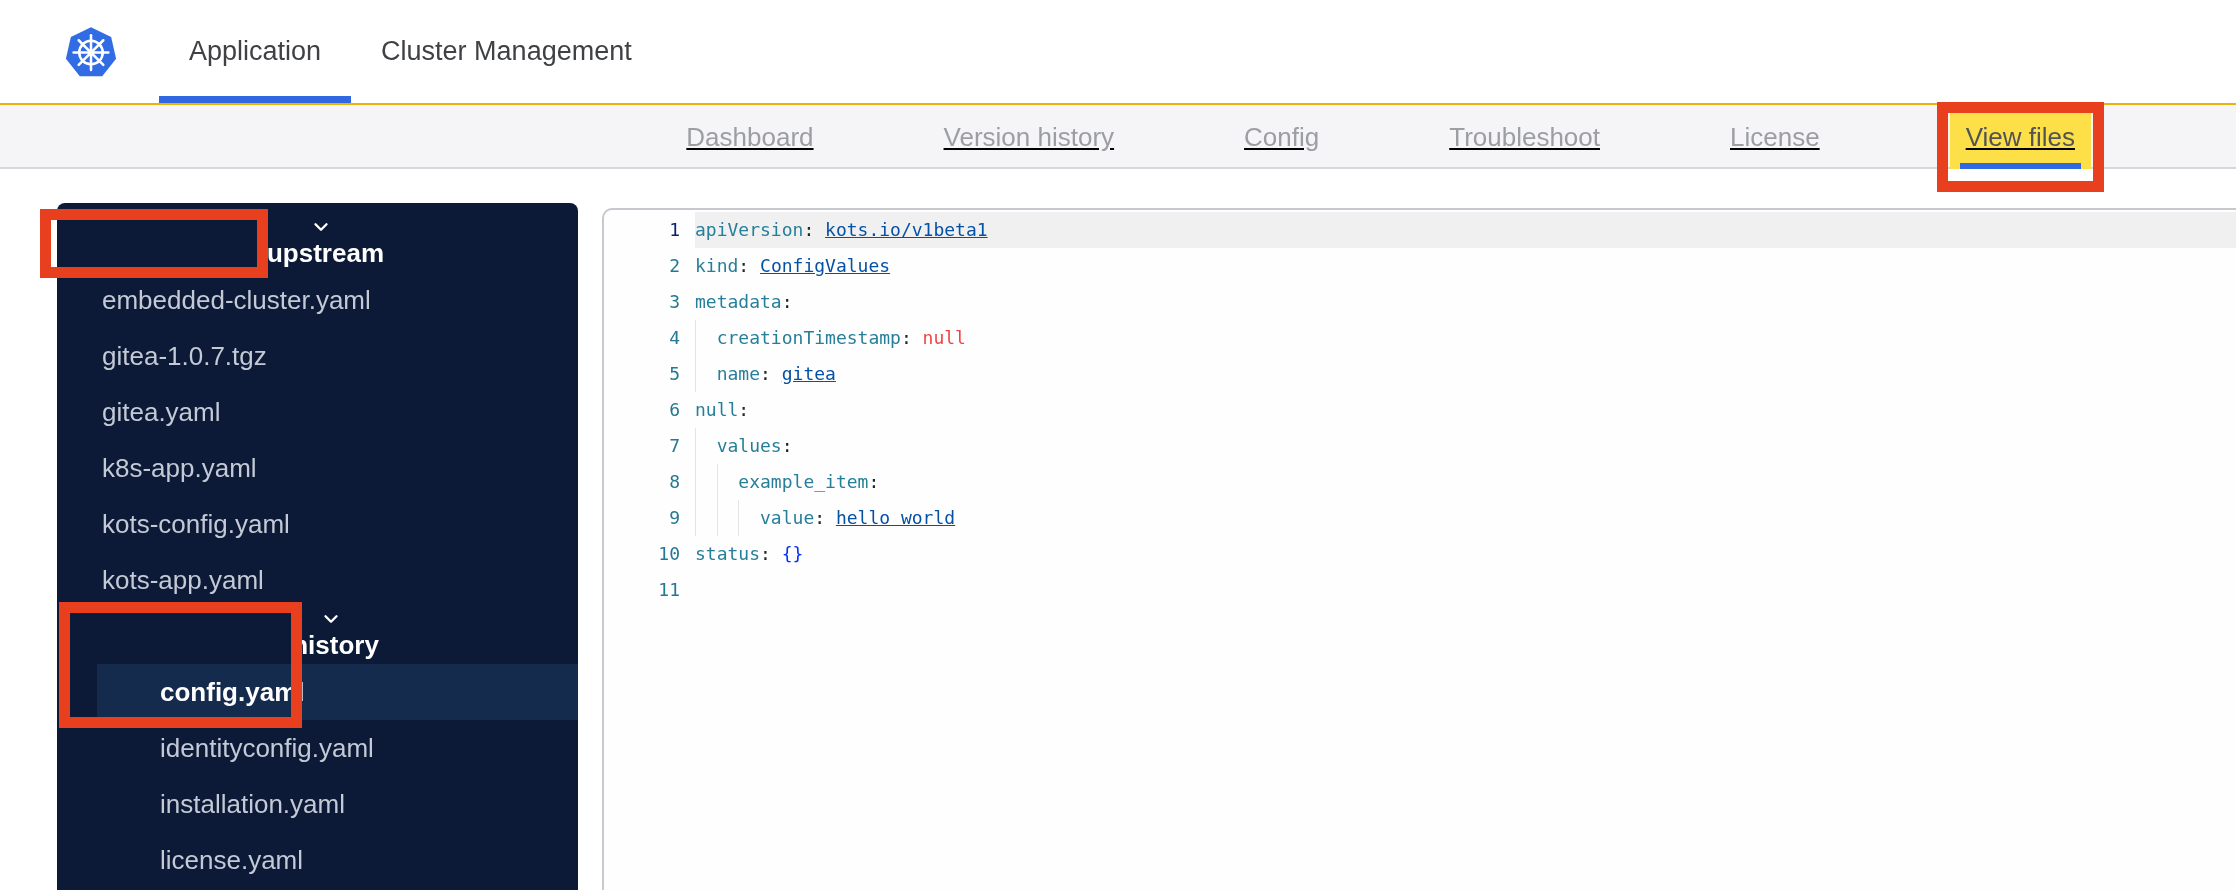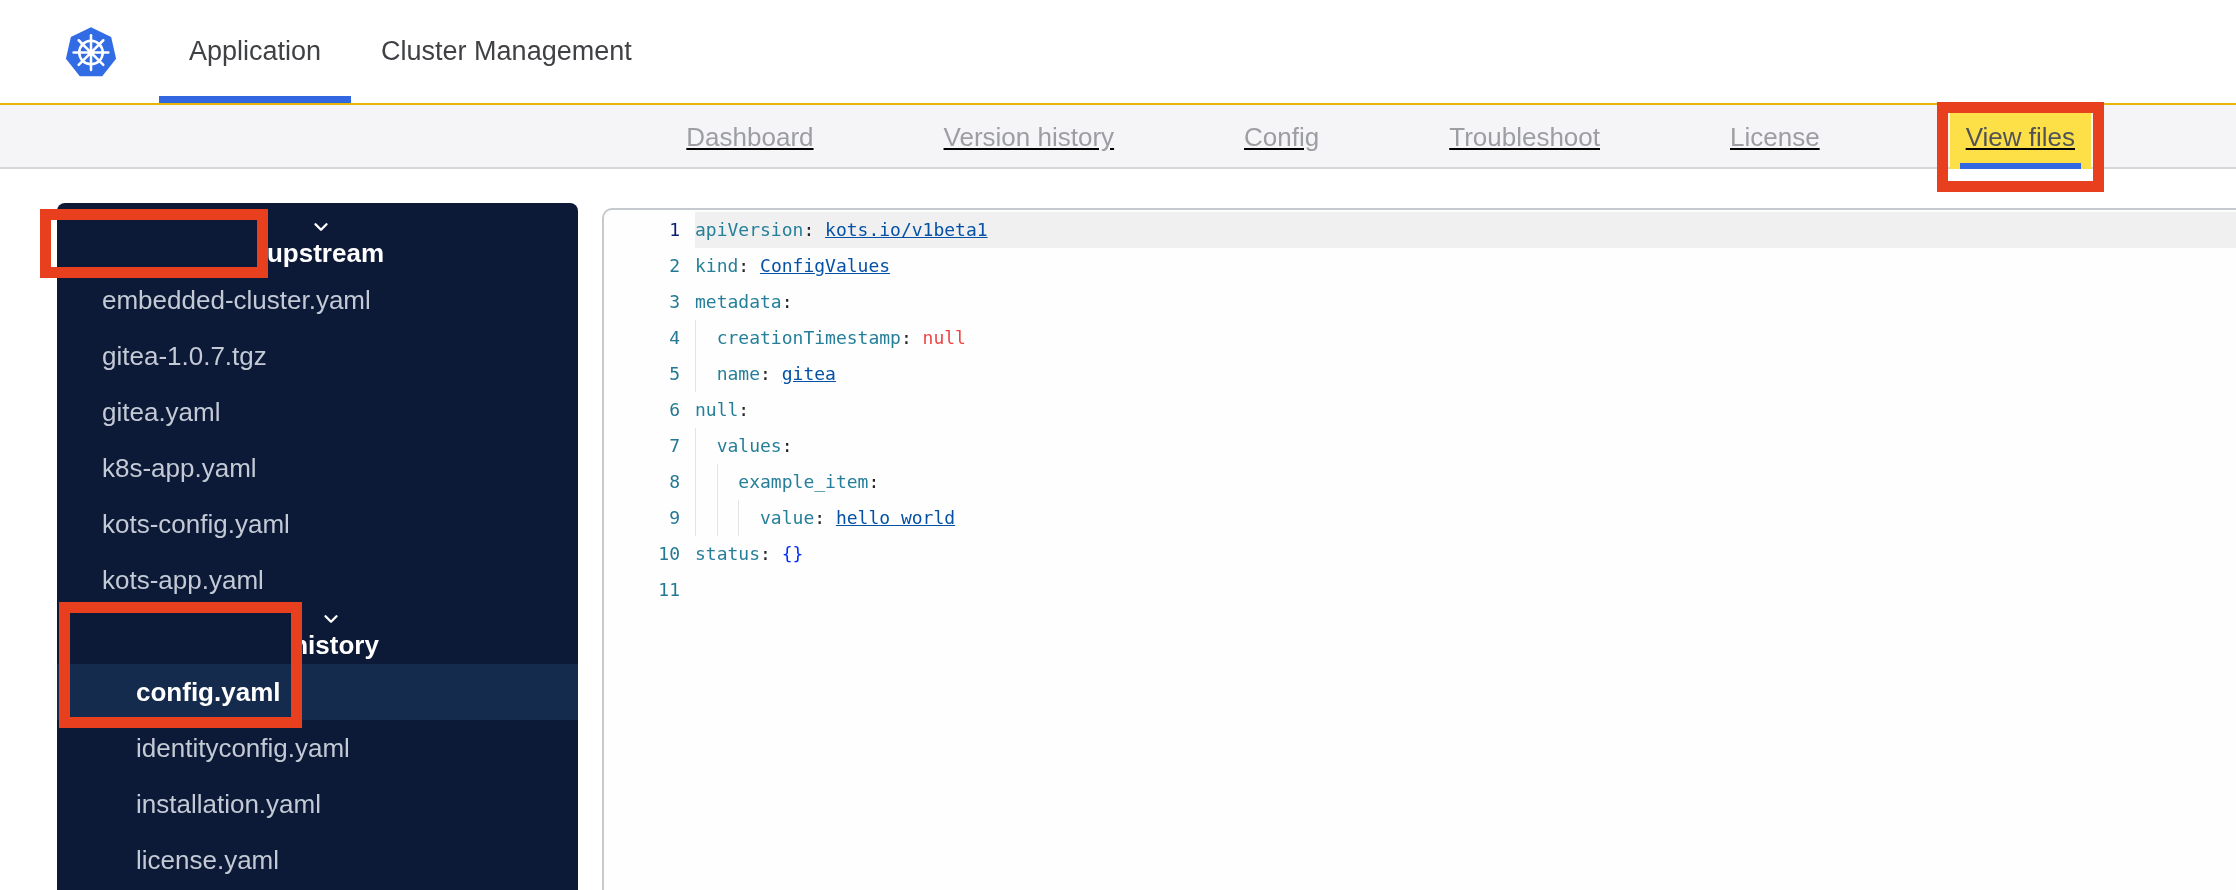--- a/index.html
+++ b/index.html
@@ -41,21 +41,21 @@
   .filetree { position:absolute; left:57px; top:203px; width:521px; height:720px;
               background:#0d1a37; border-radius:8px 8px 0 0; padding-top:13px; }
   .tree-row { position:relative; height:56px; display:flex; align-items:center;
               font-size:26px; color:#c3cad6; cursor:pointer; }
   .tree-row.folder { color:#ffffff; font-weight:bold;flex-direction:column; }
   .tree-row.selected { background:#142b4e; color:#ffffff; font-weight:bold; }
   .tree-row .chev { display:inline-flex; margin-right:9px; }
   .pl-f0 { padding-left:16px; }   
   .pl-f1 { padding-left:36px; }   
   .pl-1  { padding-left:45px; }   
-  .pl-2  { padding-left:79px; }   
+  .pl-2  { padding-left:63px;margin-left:40px; }   
 
   
   .editor { position:absolute; left:602px; top:208px; width:1680px; height:730px;
             background:#fefefe; border:2px solid #c6c9cd; border-radius:10px;
             padding-top:2px; overflow:hidden; }
   .code-line { display:flex; height:36px; line-height:36px;
                font-family:"DejaVu Sans Mono", monospace; font-size:18px; }
   .ln { width:76px; text-align:right; color:#237893; flex:none; }
   .code-line.hl .ln { color:#0b216f; }
   .code-cell { flex:1; margin-left:15px; position:relative; white-space:pre; }

